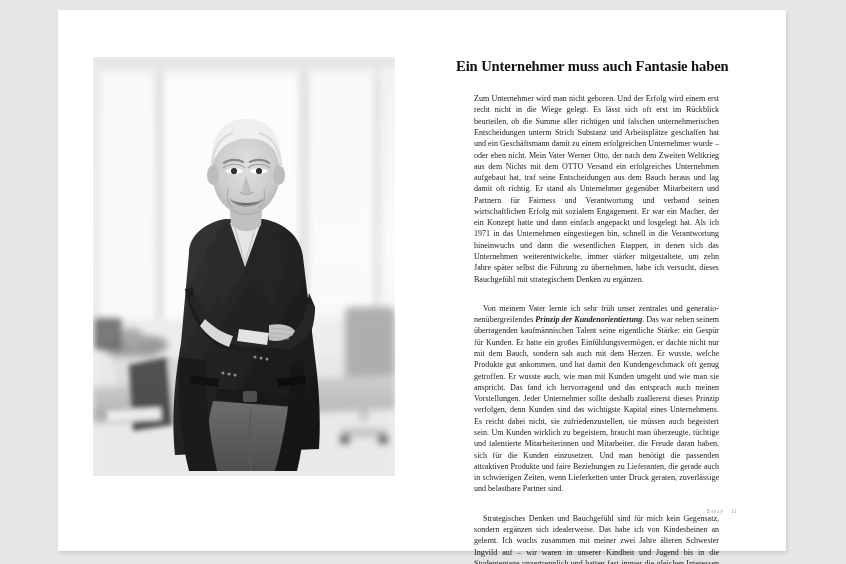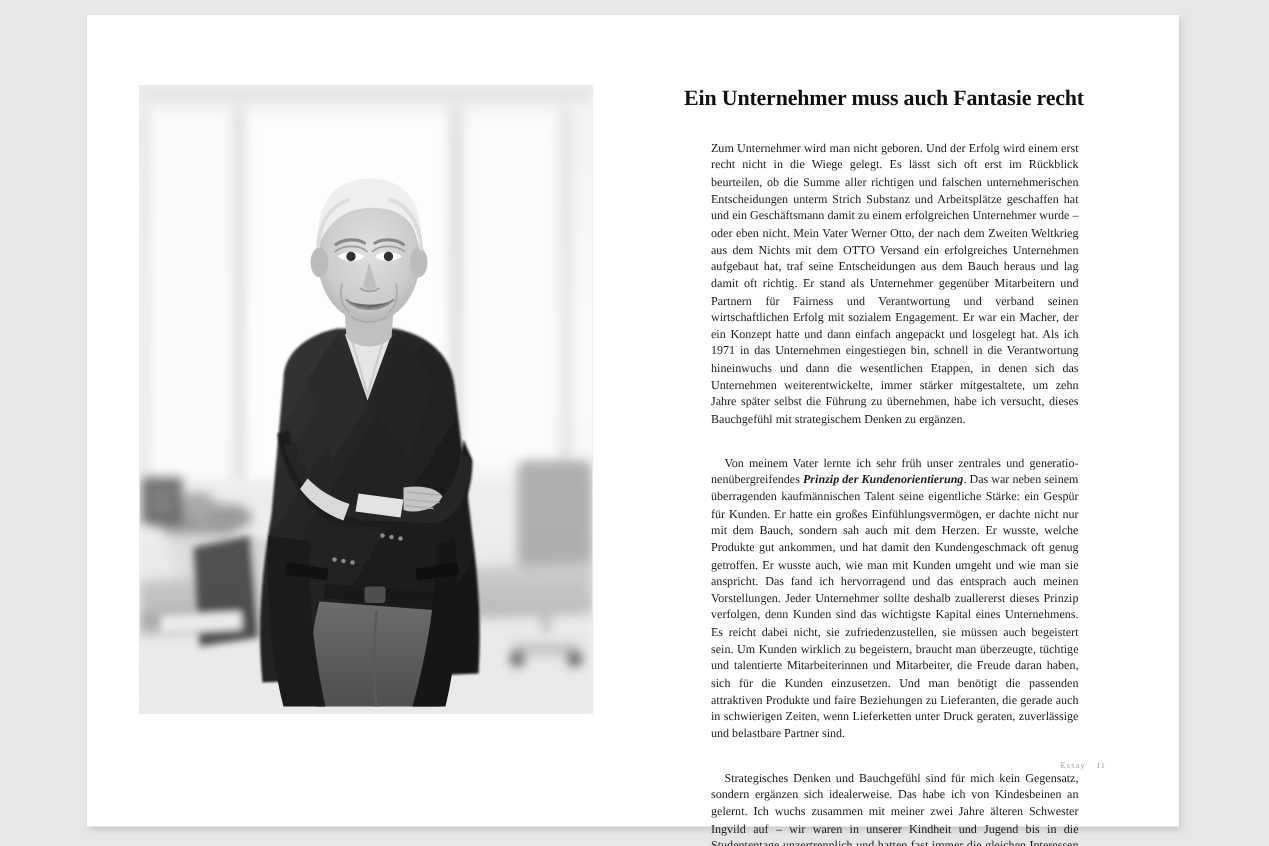--- a/index.html
+++ b/index.html
@@ -288,21 +288,21 @@
 
           <path d="M98 318 L126 322 L125 330 L97 326 Z" fill="#111111"></path>
           <path d="M184 322 L212 318 L213 326 L185 330 Z" fill="#0e0e0e"></path>
         </g>
 
         <rect x="0" y="0" width="302" height="419" fill="none"></rect>
       </svg>
     </div>
 
     <div class="text-column">
-      <h1 class="headline">Ein Unternehmer muss auch Fantasie recht</h1>
+      <h1 class="headline">Ein Unternehmer muss auch Fantasie haben</h1>
       <div class="body-copy">
           <p>Zum Unternehmer wird man nicht geboren. Und der Erfolg wird einem erst recht nicht in die Wiege gelegt. Es lässt sich oft erst im Rückblick beurteilen, ob die Summe aller richtigen und falschen unternehmerischen Entschei­dungen unterm Strich Substanz und Arbeitsplätze geschaffen hat und ein Geschäftsmann damit zu einem erfolgreichen Unternehmer wurde – oder eben nicht. Mein Vater Werner Otto, der nach dem Zweiten Weltkrieg aus dem Nichts mit dem OTTO Versand ein erfolgreiches Unternehmen aufgebaut hat, traf seine Entscheidungen aus dem Bauch heraus und lag damit oft richtig. Er stand als Unternehmer gegenüber Mitarbeitern und Partnern für Fairness und Verantwortung und verband seinen wirtschaftlichen Erfolg mit sozialem Engagement. Er war ein Macher, der ein Konzept hatte und dann einfach angepackt und losgelegt hat. Als ich 1971 in das Unternehmen eingestiegen bin, schnell in die Verantwortung hineinwuchs und dann die wesentlichen Etappen, in denen sich das Unternehmen weiterentwickelte, immer stärker mitgestaltete, um zehn Jahre später selbst die Führung zu übernehmen, habe ich versucht, dieses Bauchgefühl mit strategischem Denken zu ergänzen.</p>
           <p>Von meinem Vater lernte ich sehr früh unser zentrales und generatio­nenübergreifendes <em class="kw">Prinzip der Kundenorientierung</em>. Das war neben seinem überragenden kaufmännischen Talent seine eigentliche Stärke: ein Gespür für Kunden. Er hatte ein großes Einfühlungsvermögen, er dachte nicht nur mit dem Bauch, sondern sah auch mit dem Herzen. Er wusste, welche Produkte gut ankommen, und hat damit den Kundengeschmack oft genug getroffen. Er wusste auch, wie man mit Kunden umgeht und wie man sie anspricht. Das fand ich hervorragend und das entsprach auch meinen Vorstellungen. Jeder Unternehmer sollte deshalb zuallererst dieses Prinzip verfolgen, denn Kunden sind das wichtigste Kapital eines Unternehmens. Es reicht dabei nicht, sie zufriedenzustellen, sie müssen auch begeistert sein. Um Kunden wirklich zu begeistern, braucht man überzeugte, tüchtige und talentierte Mitarbeiterinnen und Mitarbeiter, die Freude daran haben, sich für die Kunden einzusetzen. Und man benötigt die passenden attraktiven Produkte und faire Beziehungen zu Lieferanten, die gerade auch in schwierigen Zeiten, wenn Lieferketten unter Druck geraten, zuverlässige und belastbare Partner sind.</p>
           <p>Strategisches Denken und Bauchgefühl sind für mich kein Gegensatz, sondern ergänzen sich idealerweise. Das habe ich von Kindesbeinen an gelernt. Ich wuchs zusammen mit meiner zwei Jahre älteren Schwester Ingvild auf – wir waren in unserer Kindheit und Jugend bis in die Studententage unzer­trennlich und hatten fast immer die gleichen Interessen für Musik, Kunst und</p>
         </div>
     </div>
 
     <div class="folio">
       <span class="folio-label">Essay</span>
       <span class="folio-number">11</span>

